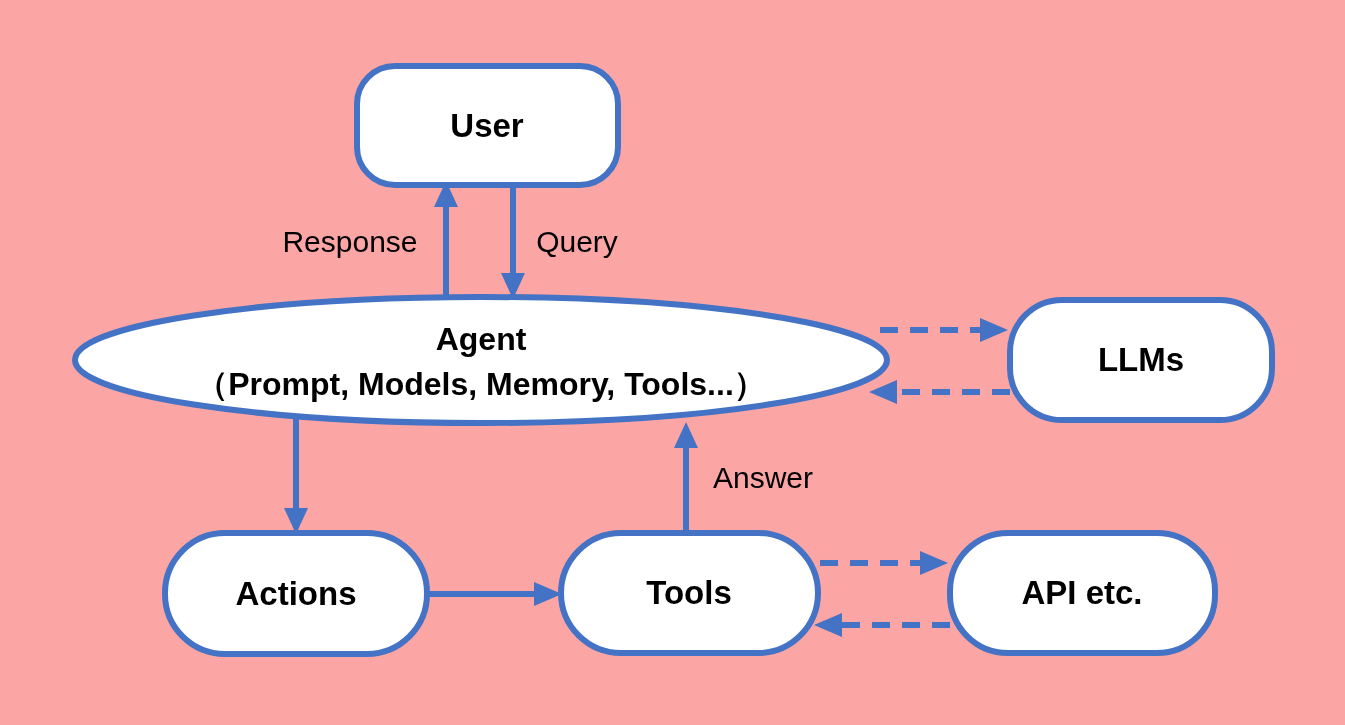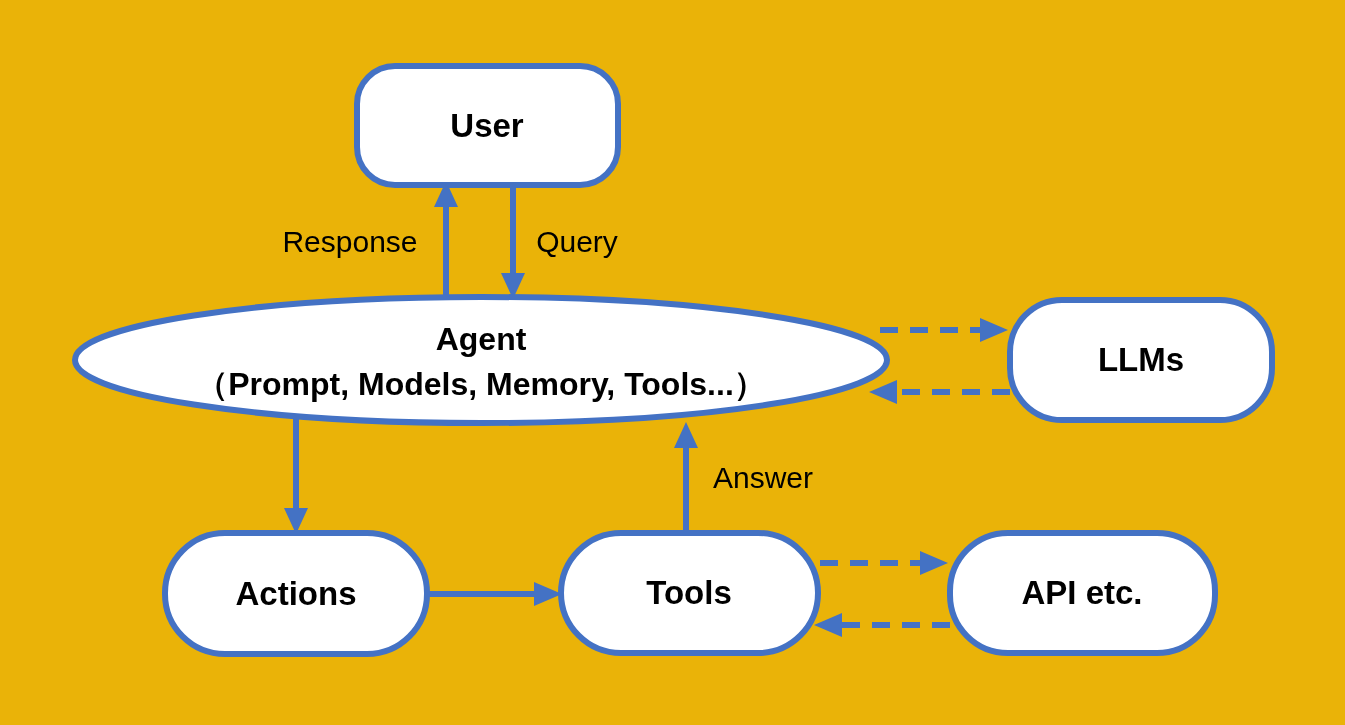--- a/index.html
+++ b/index.html
@@ -11,21 +11,21 @@
   body {
     width: 1345px;
     height: 725px;
     overflow: hidden;
     font-family: "Liberation Sans", sans-serif;
   }
   #diagram-root {
     position: relative;
     width: 1345px;
     height: 725px;
-    background: #eab308;
+    background: #fca5a5;
   }
   svg#diagram-svg {
     display: block;
     width: 1345px;
     height: 725px;
   }
   .node-shape-thick {
     fill: #ffffff;
     stroke: #4472C4;
     stroke-width: 6;

